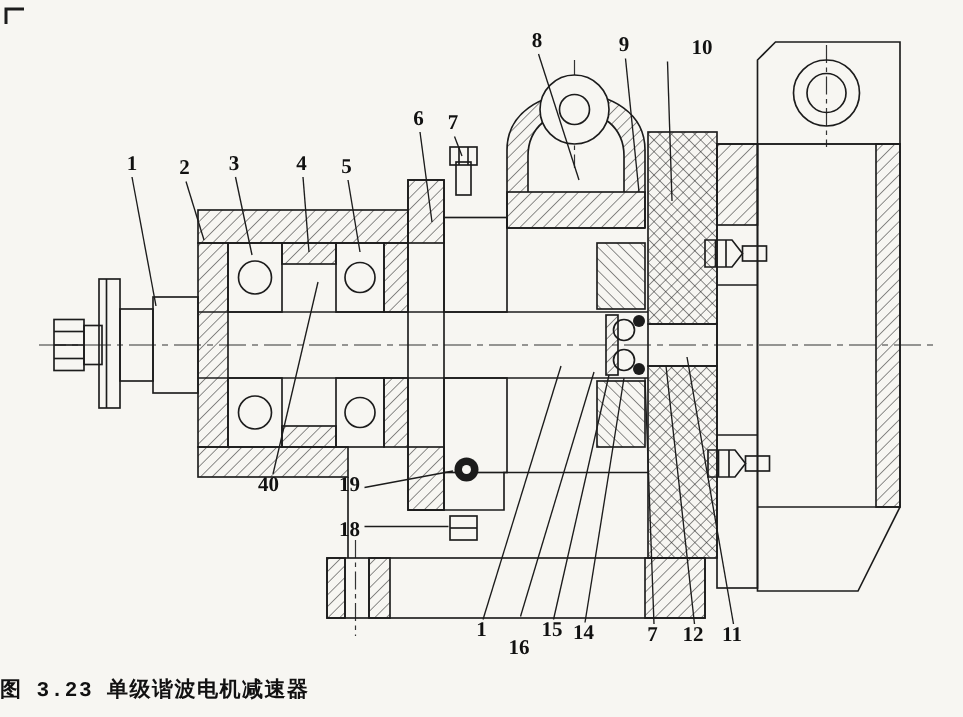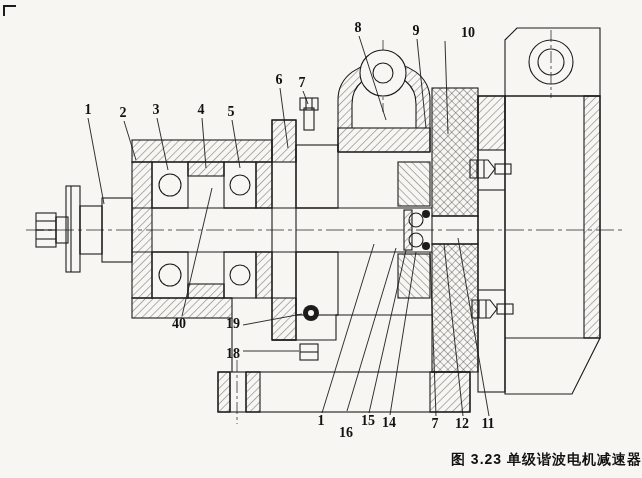--- a/index.html
+++ b/index.html
@@ -8,23 +8,23 @@
     background:#f7f6f2;overflow:hidden;
     font-family:"Liberation Serif",serif;
   }
   .figure svg{position:absolute;left:0;top:0;}
   .part-label{
     position:absolute;transform:translate(-50%,-50%);
     font-weight:bold;font-size:14px;color:#111;line-height:1;
     font-family:"Liberation Serif",serif;
   }
   .caption{
-    position:absolute;left:0;right:0;top:451px;text-align:right;
+    position:absolute;left:0;right:0;top:451px;text-align:left;
     font-weight:bold;font-size:14px;color:#111;letter-spacing:1px;
-    font-family:Liberation Sans, sans-serif;
+    font-family:Liberation Mono, monospace;
   }
 </style>
 </head>
 <body>
 
 <div class="figure">
 
   <svg width="642" height="478" viewBox="0 0 642 478">
     <defs>
       <pattern id="hA" patternUnits="userSpaceOnUse" width="5.5" height="5.5" patternTransform="rotate(45)">

